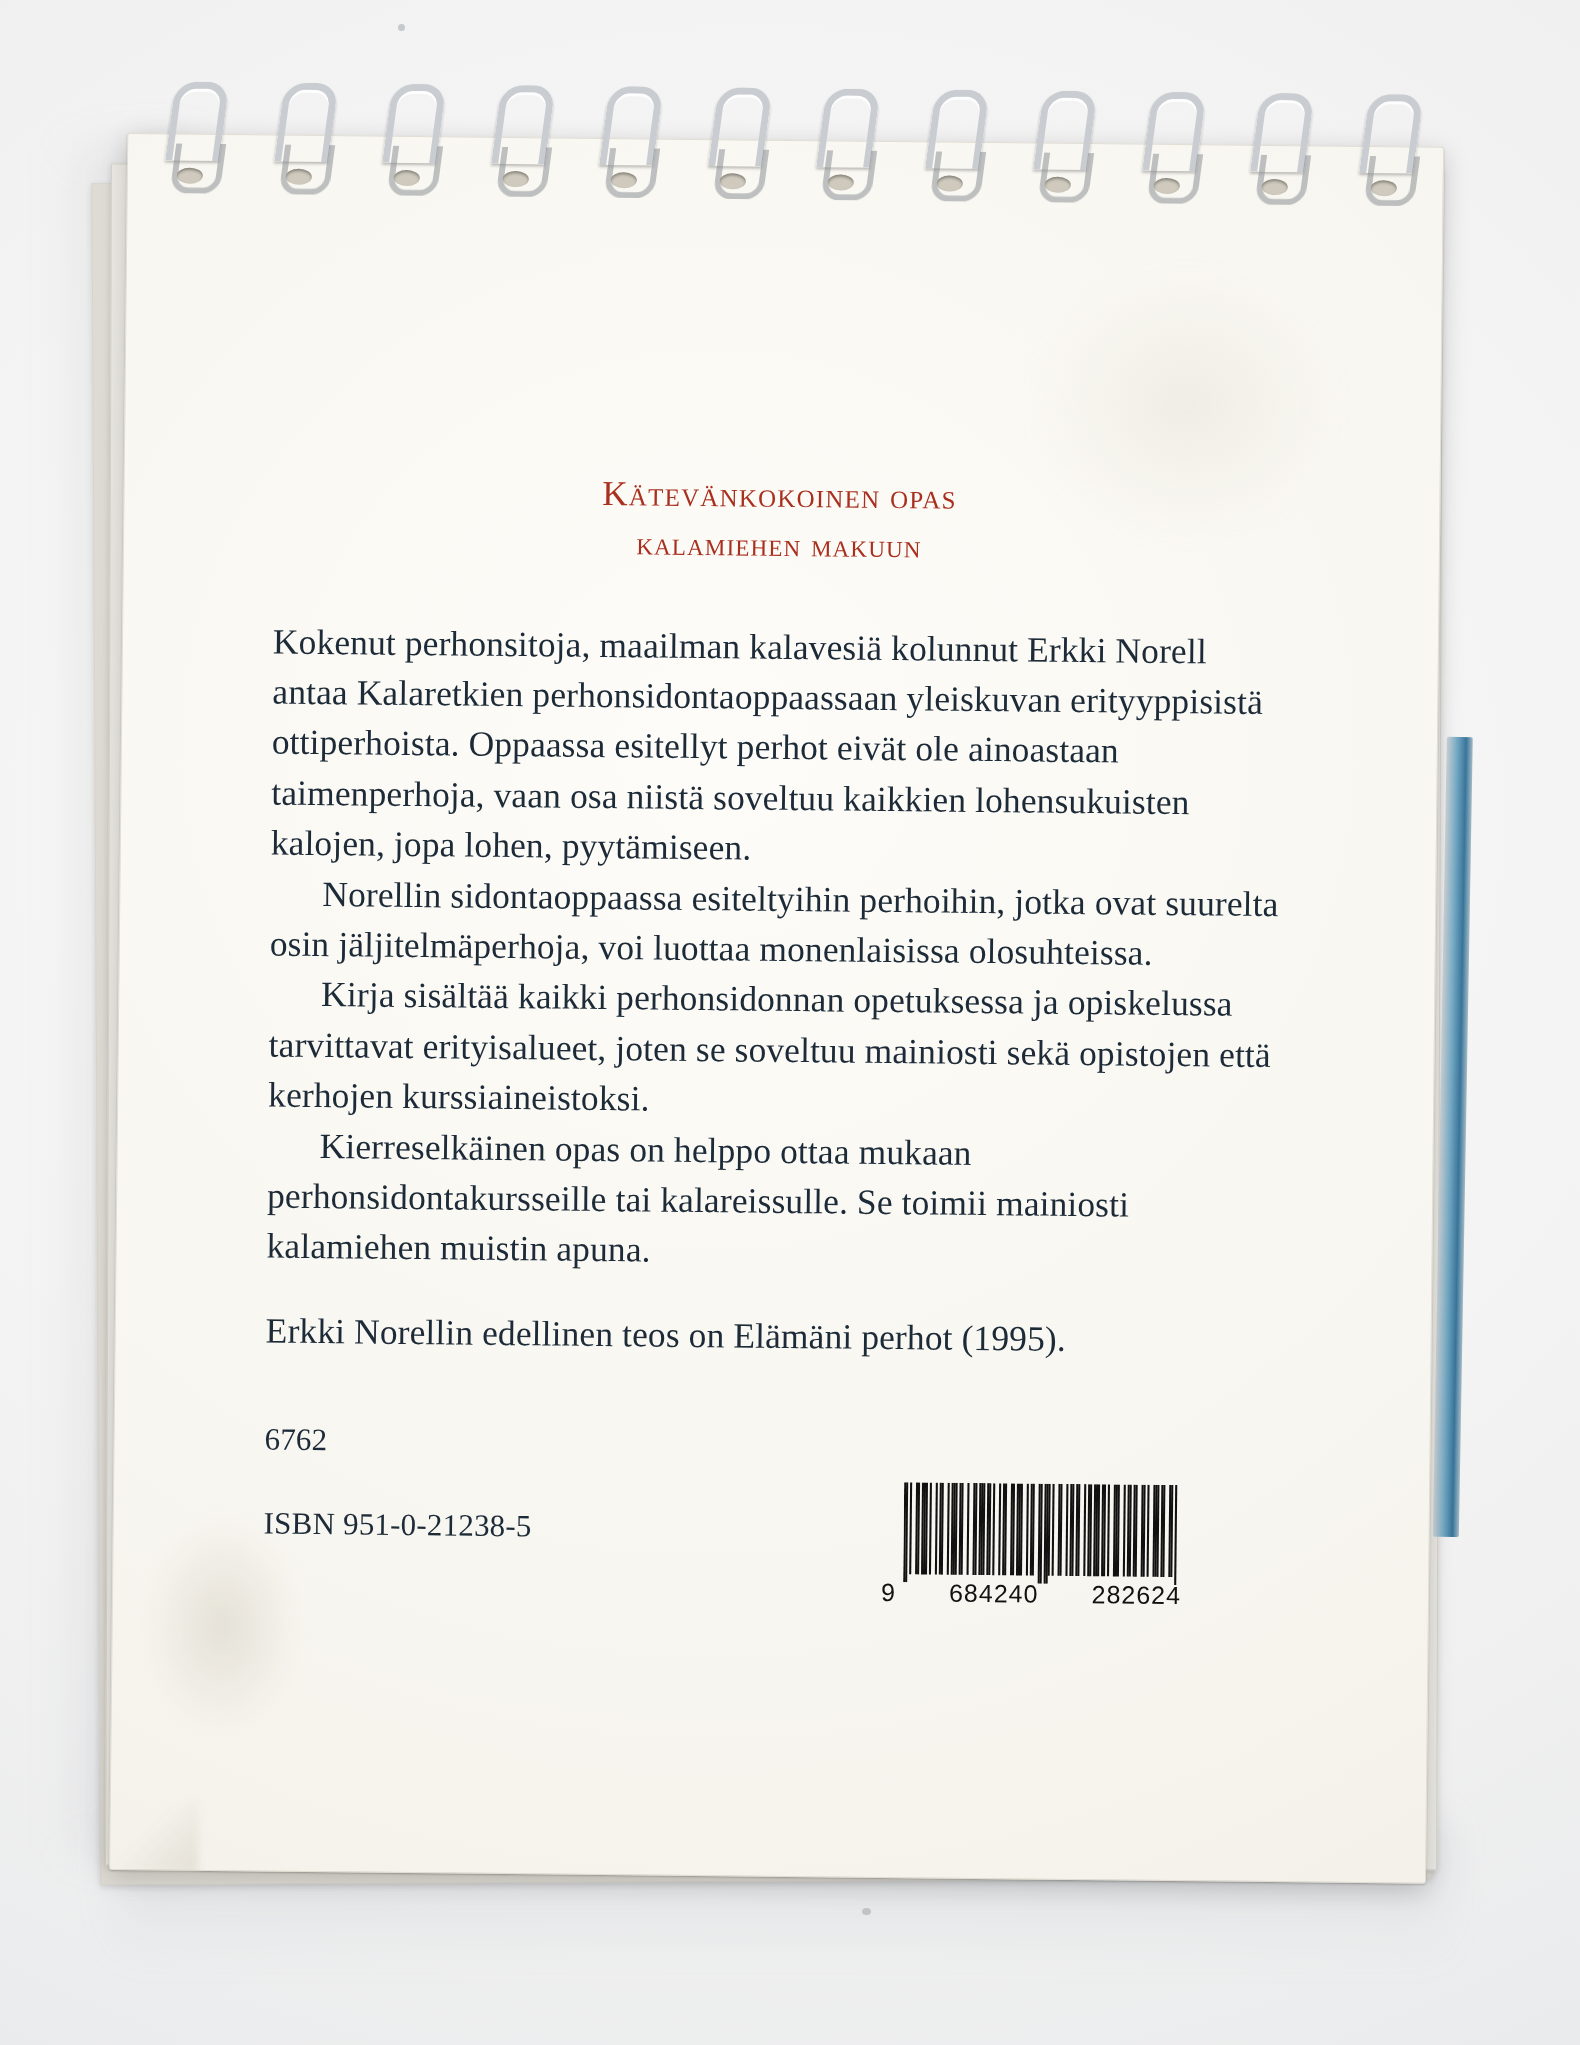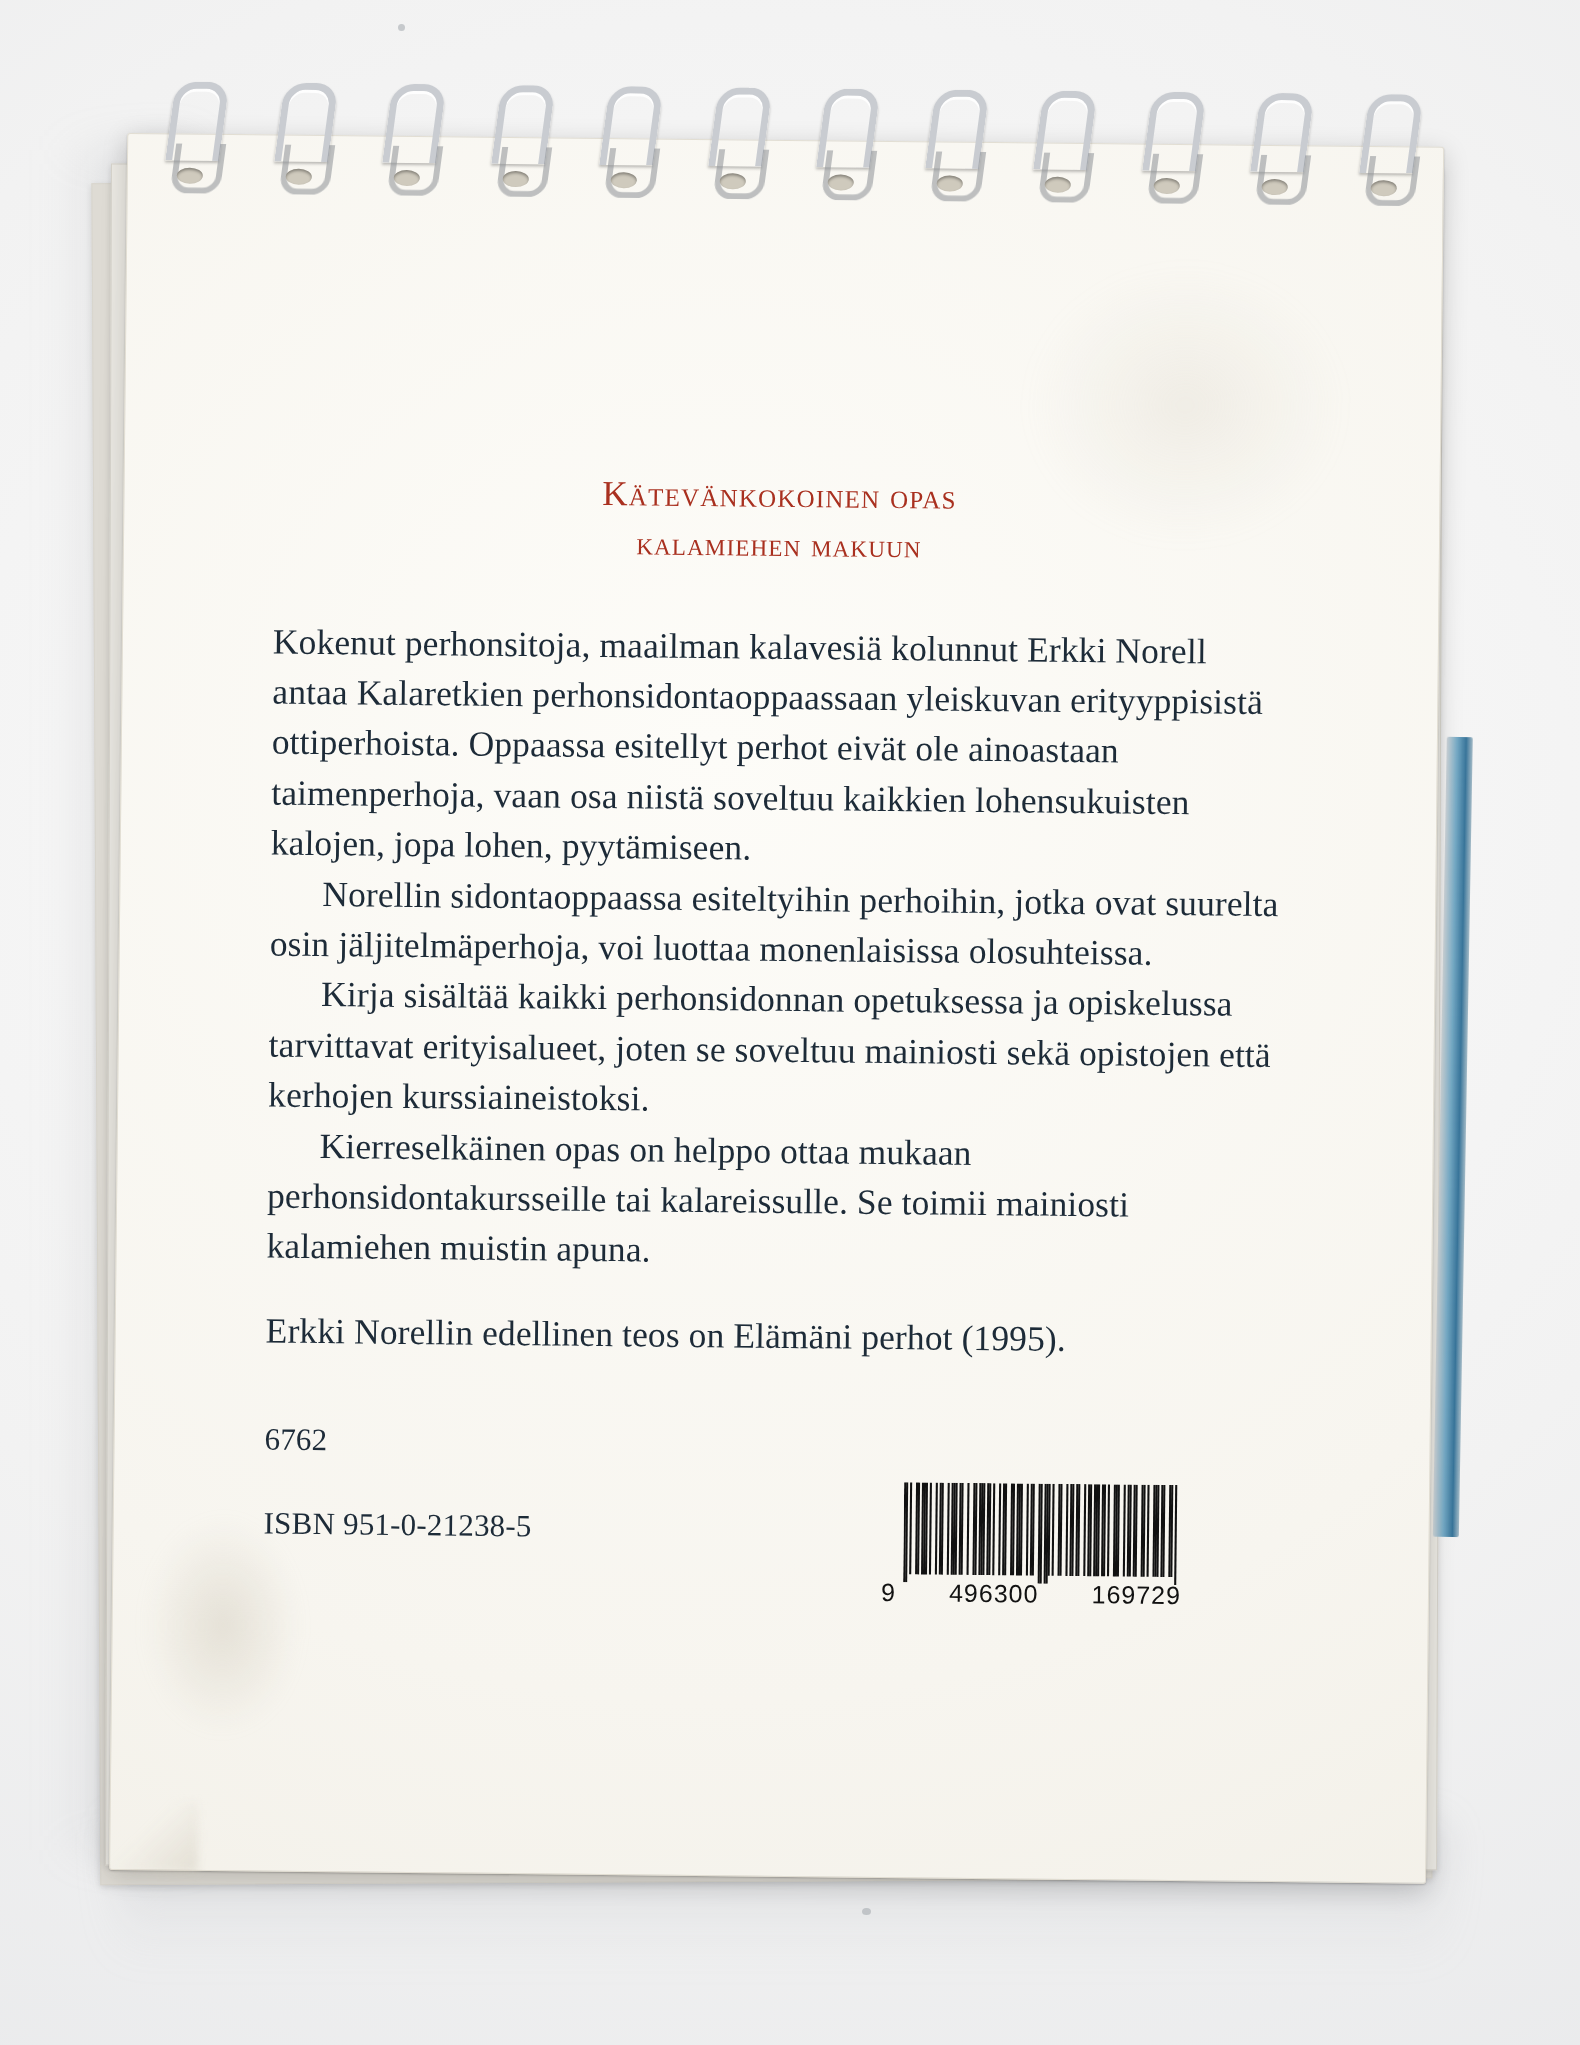--- a/index.html
+++ b/index.html
@@ -359,22 +359,22 @@
             <rect x="253.24" y="0" width="2.08" height="92"></rect>
             <rect x="257.19" y="0" width="2.08" height="92"></rect>
             <rect x="259.17" y="0" width="2.08" height="92"></rect>
             <rect x="265.11" y="0" width="2.08" height="92"></rect>
             <rect x="267.09" y="0" width="2.08" height="92"></rect>
             <rect x="271.04" y="0" width="2.08" height="100"></rect>
           </g>
       </svg>
       <div id="barcode-digits">
         <span>9</span>
-        <span>496300</span>
-        <span>169729</span>
+        <span>684240</span>
+        <span>282624</span>
       </div>
     </div>
   </div>
 
   <div id="spiral-binding">
     <div class="coil">
         <div class="wire-top"></div>
         <div class="wire-shadow"></div>
         <div class="hole"></div>
       </div>

